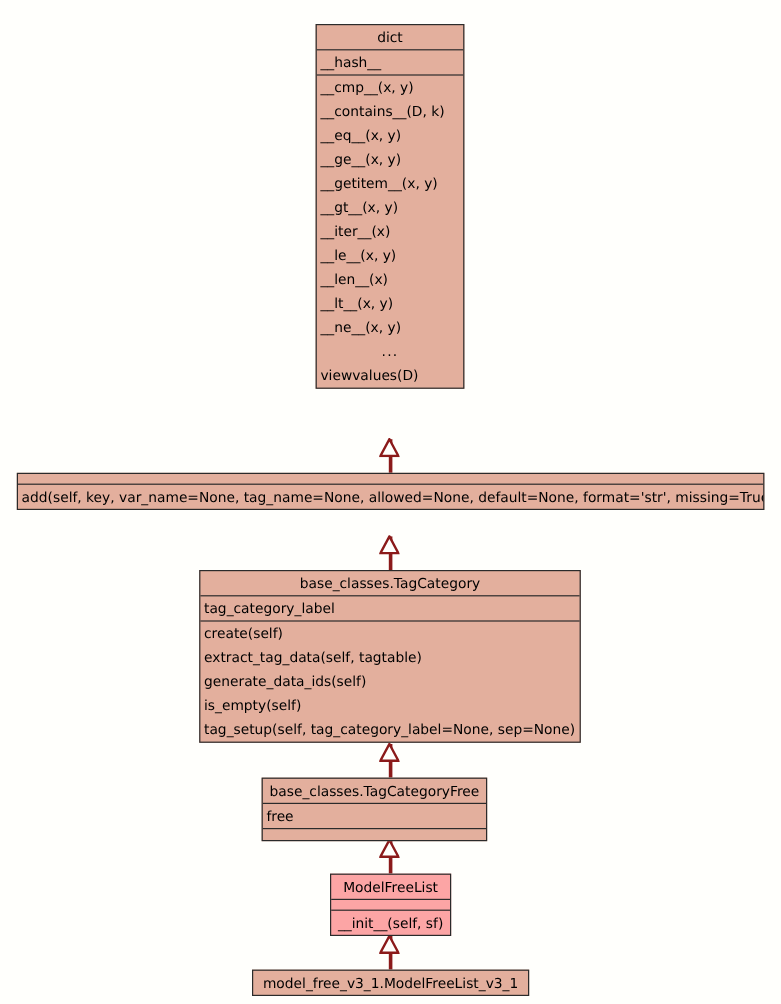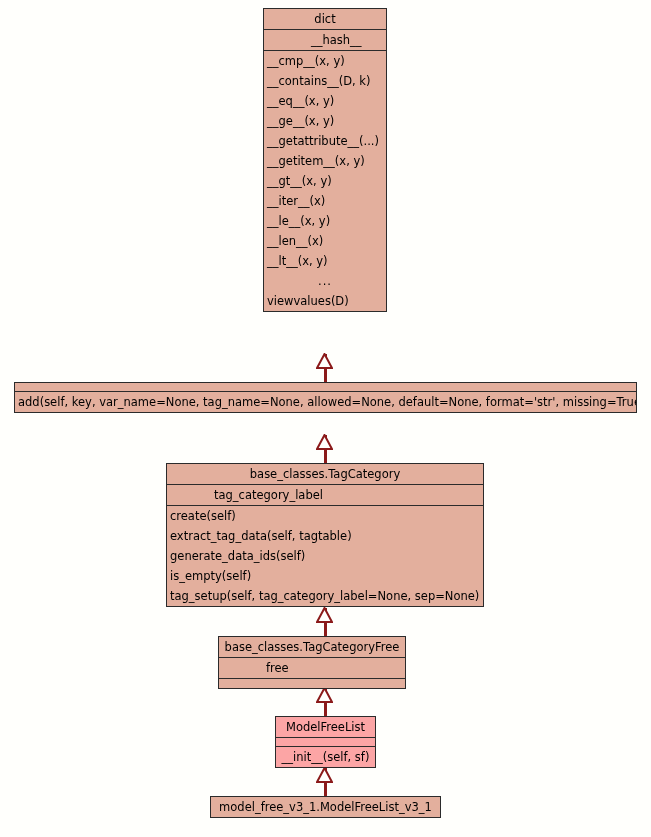--- a/index.html
+++ b/index.html
@@ -11,20 +11,21 @@
     height: 837px;
     background: #fffffc;
     font-family: "DejaVu Sans", sans-serif;
     overflow: hidden;
     position: relative;
   }
   #canvas {
     position: relative;
     width: 651px;
     height: 630px;
+    margin-top: 12px;
   }
 
   
   .uml-class {
     position: absolute;
     box-sizing: border-box;
     border: 1px solid #2b2b2b;
     background: #e3af9d;
     z-index: 3;
   }
@@ -33,21 +34,20 @@
   }
   .compartment {
     box-sizing: border-box;
   }
   .compartment.name {
     text-align: center;
     border-bottom: 1px solid #2b2b2b;
   }
   .compartment.attrs {
     border-bottom: 1px solid #2b2b2b;
-    padding-left: 44px;
   }
   .compartment.single {
     text-align: center;
   }
   .row {
     font-size: 11.5px;
     line-height: 20px;
     height: 20px;
     color: #000;
     white-space: nowrap;
@@ -125,27 +125,27 @@
       <div class="row center">dict</div>
     </div>
     <div class="compartment attrs">
       <div class="row">__hash__</div>
     </div>
     <div class="compartment methods">
       <div class="row">__cmp__(x, y)</div>
       <div class="row">__contains__(D, k)</div>
       <div class="row">__eq__(x, y)</div>
       <div class="row">__ge__(x, y)</div>
-      <div class="row">__getattribute__(...)</div>
       <div class="row">__getitem__(x, y)</div>
       <div class="row">__gt__(x, y)</div>
       <div class="row">__iter__(x)</div>
       <div class="row">__le__(x, y)</div>
       <div class="row">__len__(x)</div>
       <div class="row">__lt__(x, y)</div>
+      <div class="row">__ne__(x, y)</div>
       <div class="row ellipsis">...</div>
       <div class="row">viewvalues(D)</div>
     </div>
   </div>
 
   <div class="uml-class" style="left:14px; top:382px; width:623px;">
     <div class="compartment attrs empty-block"></div>
     <div class="compartment methods">
       <div class="row">add(self, key, var_name=None, tag_name=None, allowed=None, default=None, format='str', missing=True)</div>
     </div>

